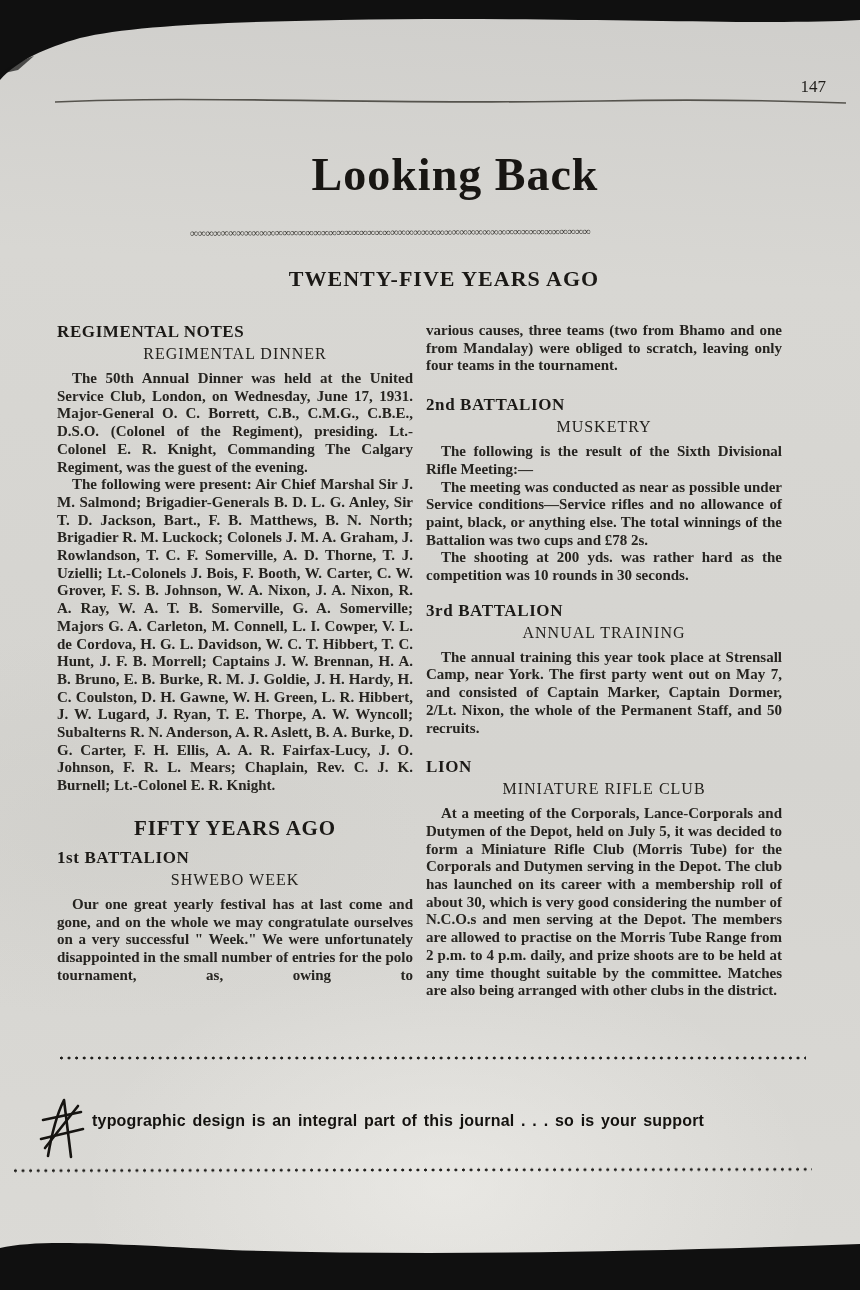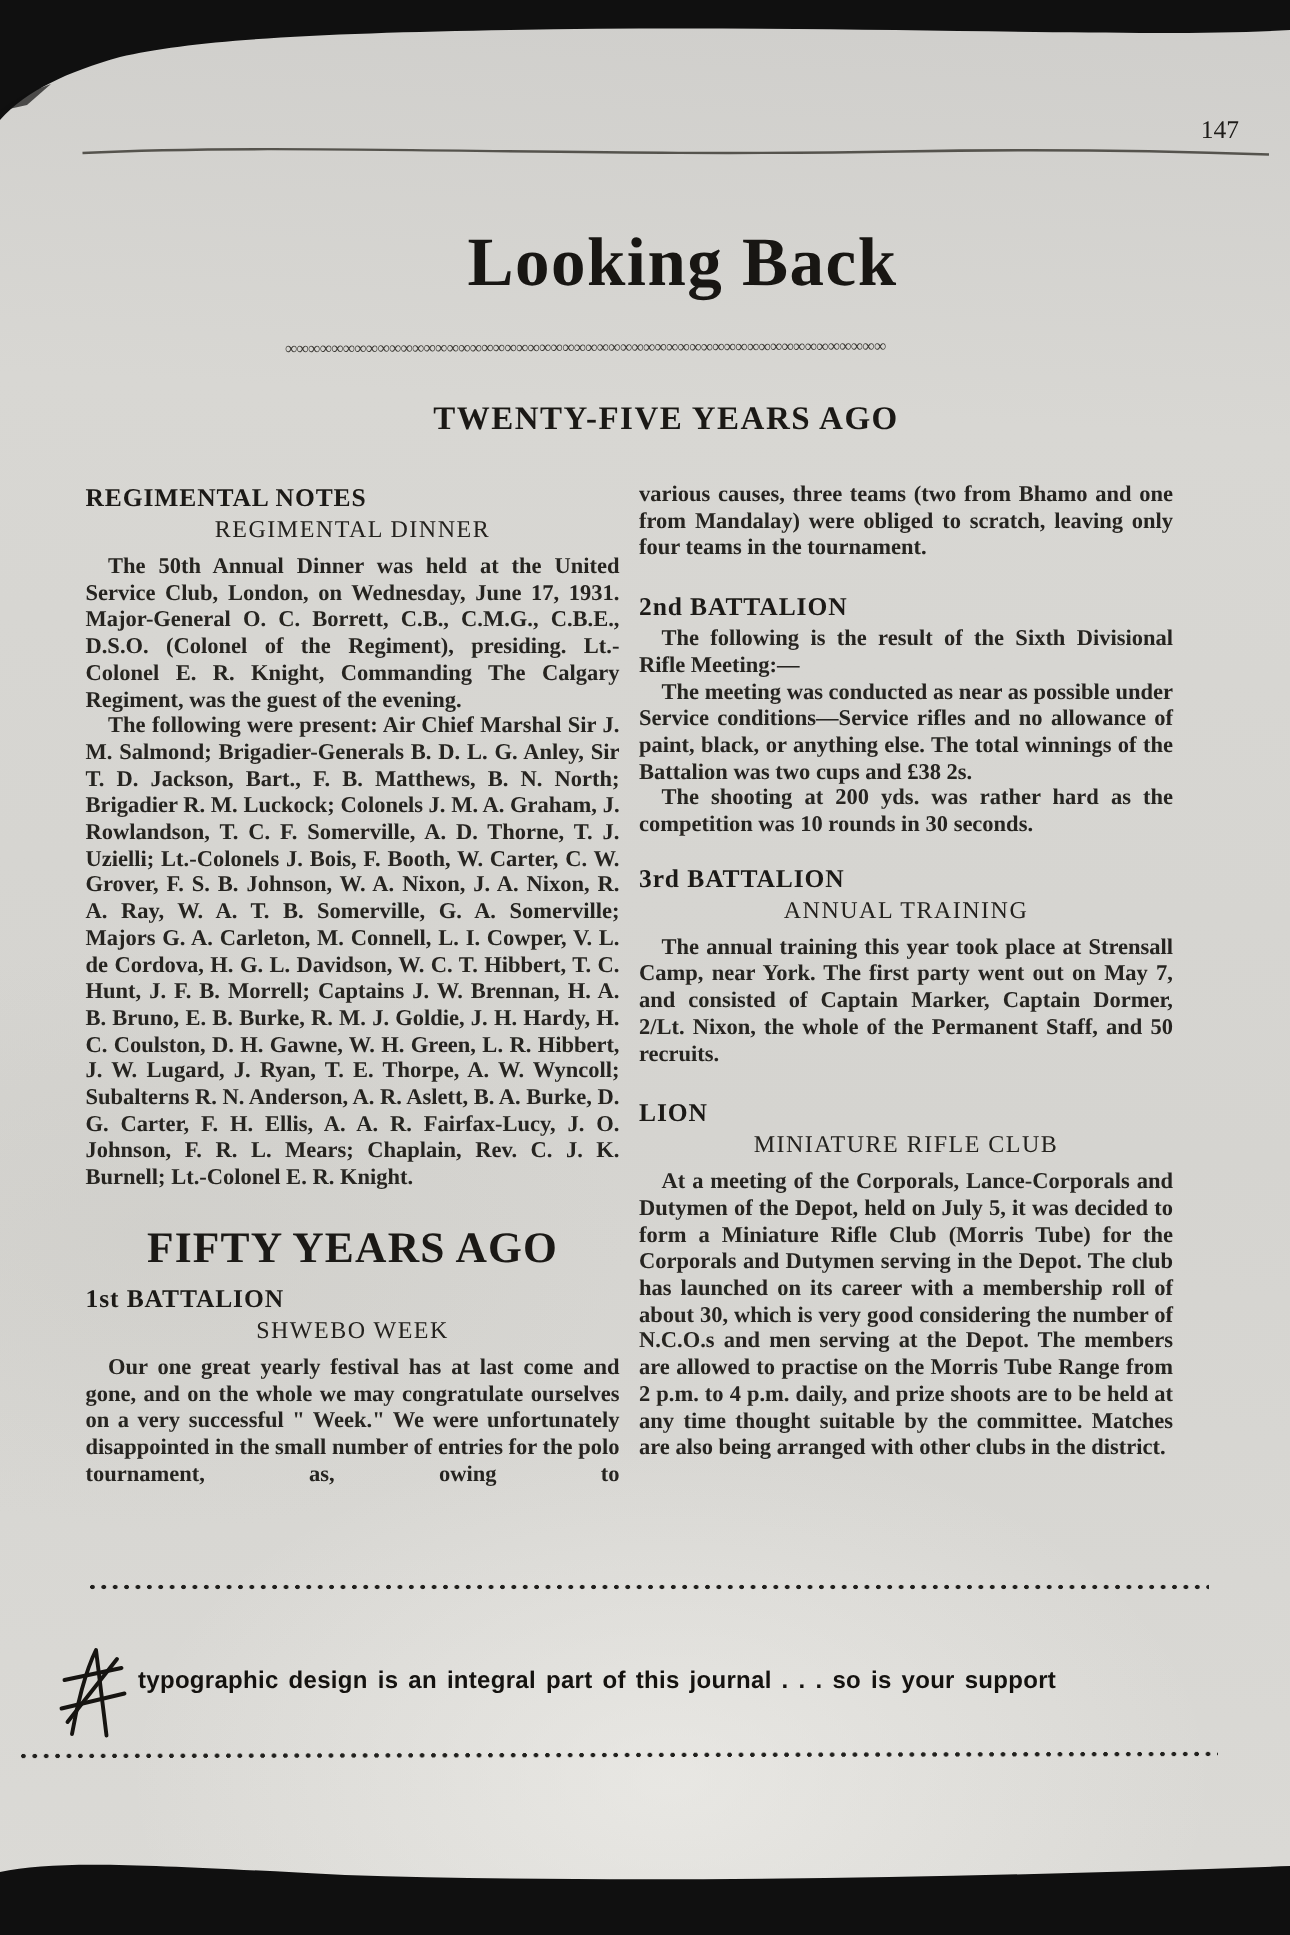--- a/index.html
+++ b/index.html
@@ -56,21 +56,21 @@
   .col{width:356px;}
   .col h3{
     font-size:17px;font-weight:bold;letter-spacing:.6px;
     margin:0 0 3px 0;color:#1c1a17;
   }
   .col h4{
     font-size:16px;font-weight:normal;letter-spacing:1px;
     text-align:center;margin:0 0 7px 0;color:#24221e;
   }
   .col h2{
-    font-size:29px;font-weight:bold;letter-spacing:.8px;
+    font-size:21px;font-weight:bold;letter-spacing:.8px;
     text-align:center;margin:21px 0 7px 0;color:#1b1916;
   }
   .col p{
     margin:0;font-size:15px;line-height:17.7px;text-align:justify;color:#262420;font-weight:bold;
   }
   .ind{text-indent:15px;}
   .stretch-last{text-align-last:justify;}
   .gap-t{margin-top:20px !important;}
   .gap-s{margin-top:16px !important;}
 
@@ -115,22 +115,23 @@
       <h2>FIFTY YEARS AGO</h2>
       <h3>1st BATTALION</h3>
       <h4>SHWEBO WEEK</h4>
       <p class="ind stretch-last">Our one great yearly festival has at last come and gone, and on the whole we may congratulate ourselves on a very successful " Week."  We were unfortunately disappointed in the small number of entries for the polo tournament, as, owing to</p>
     </div>
 
     <div class="col">
       <p>various causes, three teams (two from Bhamo and one from Mandalay) were obliged to scratch, leaving only four teams in the tournament.</p>
 
       <h3 class="gap-t">2nd BATTALION</h3>
+      <h4>MUSKETRY</h4>
       <p class="ind">The following is the result of the Sixth Divisional Rifle Meeting:—</p>
-      <p class="ind">The meeting was conducted as near as possible under Service conditions—Service rifles and no allowance of paint, black, or anything else.  The total winnings of the Battalion was two cups and £38 2s.</p>
+      <p class="ind">The meeting was conducted as near as possible under Service conditions—Service rifles and no allowance of paint, black, or anything else.  The total winnings of the Battalion was two cups and £78 2s.</p>
       <p class="ind">The shooting at 200 yds. was rather hard as the competition was 10 rounds in 30 seconds.</p>
 
       <h3 class="gap-s">3rd BATTALION</h3>
       <h4>ANNUAL TRAINING</h4>
       <p class="ind">The annual training this year took place at Strensall Camp, near York.  The first party went out on May 7, and consisted of Captain Marker, Captain Dormer, 2/Lt. Nixon, the whole of the Permanent Staff, and 50 recruits.</p>
 
       <h3 class="gap-t">LION</h3>
       <h4>MINIATURE RIFLE CLUB</h4>
       <p class="ind">At a meeting of the Corporals, Lance-Corporals and Dutymen of the Depot, held on July 5, it was decided to form a Miniature Rifle Club (Morris Tube) for the Corporals and Dutymen serving in the Depot.  The club has launched on its career with a membership roll of about 30, which is very good considering the number of N.C.O.s and men serving at the Depot.  The members are allowed to practise on the Morris Tube Range from 2 p.m. to 4 p.m. daily, and prize shoots are to be held at any time thought suitable by the committee.  Matches are also being arranged with other clubs in the district.</p>
     </div>

